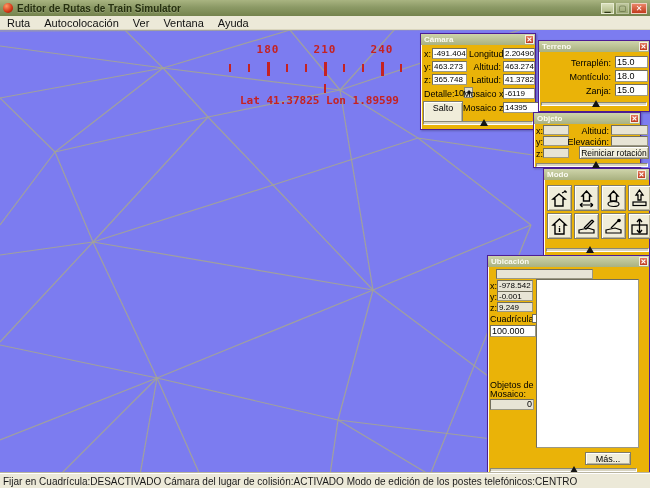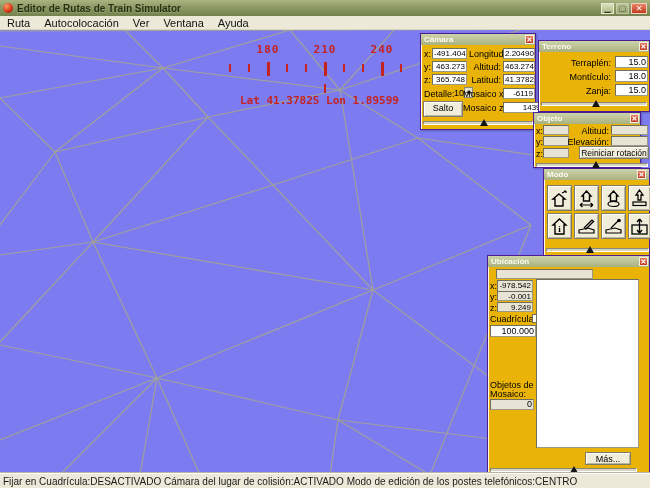--- a/index.html
+++ b/index.html
@@ -49,21 +49,21 @@
     box-shadow:inset 1px 1px 0 #fdfdf6,1px 1px 2px rgba(0,0,0,.25);box-sizing:border-box;}
   .ptitle{height:11px;background:linear-gradient(#ced4aa,#a9b180);
     color:#fbfbf2;font-size:8px;font-weight:bold;line-height:11px;padding:0 3px;
     position:relative;overflow:hidden;white-space:nowrap;}
   .pclose{position:absolute;right:1px;top:1px;width:9px;height:9px;box-sizing:border-box;
     background:linear-gradient(#e27a5e,#bf3a1e);border:1px solid #f3efe2;
     color:#fff;font-size:7px;line-height:7px;text-align:center;}
   .plabel{position:absolute;font-size:9px;color:#000;white-space:nowrap;}
   .plabel.r{text-align:right;}
   .fld{position:absolute;background:#fff;border:1px solid #9b9884;border-top-color:#716e5c;border-left-color:#716e5c;
-    font-size:8px;line-height:9px;color:#000;padding:0 1px;box-sizing:border-box;overflow:hidden;white-space:nowrap;text-align:right;}
+    font-size:8px;line-height:9px;color:#000;padding:0 1px;box-sizing:border-box;overflow:hidden;white-space:nowrap;}
   .fld.gray{background:#e7e4d5;}
   .fld.rt{text-align:right;}
   .btn{position:absolute;background:#f0edda;border:1px solid #7e7b6a;
     box-shadow:inset 1px 1px 0 #fff,inset -1px -1px 0 #b9b5a0;
     font-size:9px;color:#000;text-align:center;box-sizing:border-box;}
   .slider{position:absolute;height:9px;}
   .slider::before{content:"";position:absolute;left:0;right:0;top:3px;height:2px;
     background:#d8d4c0;border:1px solid #8a8876;border-bottom-color:#fff;border-right-color:#fff;}
   .thumb{position:absolute;top:1px;width:0;height:0;
     border-left:4px solid transparent;border-right:4px solid transparent;border-bottom:7px solid #141414;}
@@ -189,21 +189,21 @@
 
     <span class="plabel" style="left:3px;top:55px;">Detalle:</span>
     <span class="plabel" style="left:33px;top:54px;">10</span>
     <span class="spin" style="left:43px;top:53px;">
         <i class="up"></i>
         <i class="dn"></i>
       </span>
     <span class="plabel r" style="left:42px;top:55px;width:38px;">Mosaico x:</span>
     <div class="fld" style="left:82px;top:54px;width:32px;height:11px;">-6119</div>
 
-    <div class="btn" style="left:2px;top:67px;width:40px;height:16px;line-height:12px;">Salto</div>
+    <div class="btn" style="left:2px;top:67px;width:40px;height:24px;line-height:12px;">Salto</div>
     <span class="plabel r" style="left:42px;top:69px;width:38px;">Mosaico z:</span>
     <div class="fld" style="left:82px;top:68px;width:44px;height:11px;">14395</div>
 
     <div class="slider" style="left:2px;top:84px;width:110px;">
       <i class="thumb" style="left:57px;"></i>
     </div>
   </div>
 
   <div class="panel" style="left:538px;top:40px;width:112px;height:72px;">
     <div class="ptitle">

